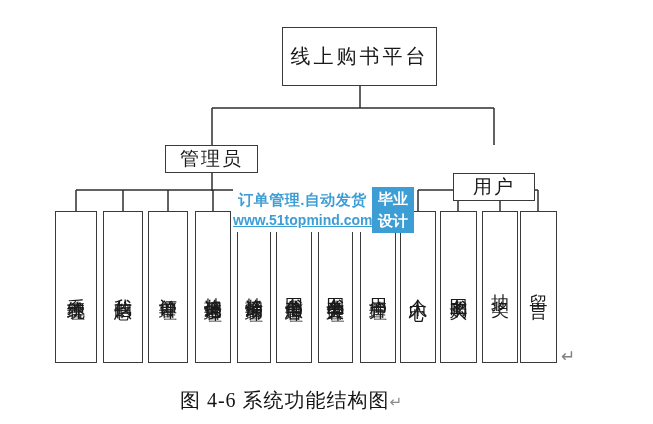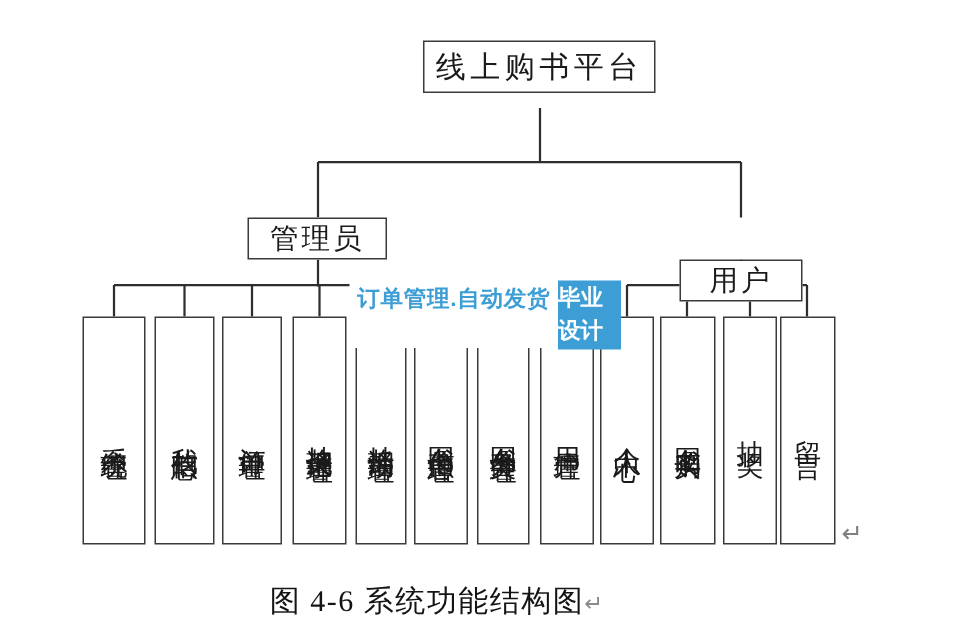--- a/index.html
+++ b/index.html
@@ -6,42 +6,42 @@
   .canvas{
     position:relative;width:653px;height:424px;background:#ffffff;overflow:hidden;
     font-family:"Liberation Serif","DejaVu Serif",serif;color:#1a1a1a;
   }
   svg.connectors{position:absolute;left:0;top:0;z-index:1;}
   .node{
     position:absolute;box-sizing:border-box;background:#fff;
     border:1.5px solid #3a3a3a;display:flex;align-items:center;justify-content:center;
     z-index:2;
   }
-  .node-root{left:282px;top:27px;width:155px;height:35px;font-size:20px;letter-spacing:3px;}
+  .node-root{left:282px;top:27px;width:155px;height:59px;font-size:20px;letter-spacing:3px;}
   .node-admin{left:165px;top:145px;width:93px;height:28px;font-size:19px;letter-spacing:2px;font-family:Liberation Serif, serif;}
   .node-user{left:453px;top:145px;width:82px;height:28px;font-size:19px;letter-spacing:2px;margin-top:28px;}
   .leaf{
     position:absolute;top:211px;height:152px;box-sizing:border-box;background:#fff;
     border:1.5px solid #3a3a3a;display:flex;align-items:center;justify-content:center;z-index:2;
   }
   .vtext{
     writing-mode:vertical-lr;text-orientation:upright;
     font-size:18px;letter-spacing:1.5px;line-height:1;white-space:nowrap;
   }
   .vtext.wide{letter-spacing:8px;}
   .wm-text{
     position:absolute;left:233px;top:189px;width:139px;height:43px;background:#ffffff;
     z-index:6;text-align:center;color:#3d9ed6;
     font-family:"Liberation Sans","DejaVu Sans",sans-serif;font-weight:bold;
   }
   .wm-line1{font-size:15px;line-height:22px;letter-spacing:0.5px;}
   .wm-line2{font-size:14px;line-height:18px;text-decoration:underline;}
   .wm-badge{
     position:absolute;left:372px;top:187px;width:42px;height:46px;background:#3d9ed6;
-    z-index:6;color:#ffffff;
+    z-index:6;text-align:center;color:#ffffff;
     font-family:"Liberation Sans","DejaVu Sans",sans-serif;font-weight:bold;
     font-size:15px;line-height:22px;padding-top:1px;box-sizing:border-box;
   }
   .return-mark{
     position:absolute;left:561px;top:346px;z-index:2;
     color:#7f7f7f;font-size:17px;font-family:"DejaVu Sans",sans-serif;
   }
   .caption{
     position:absolute;left:0;top:387px;width:582px;text-align:center;z-index:2;
     font-size:20px;color:#141414;letter-spacing:1px;
@@ -125,20 +125,21 @@
   </div>
   <div class="leaf" style="left:482px;width:36px">
     <span class="vtext wide">抽奖</span>
   </div>
   <div class="leaf" style="left:520px;width:37px">
     <span class="vtext wide">留言</span>
   </div>
 
   <div class="wm-text">
     <div class="wm-line1">订单管理.自动发货</div>
+    <div class="wm-line2">www.51topmind.com</div>
   </div>
   <div class="wm-badge">
     <div>毕业</div>
     <div>设计</div>
   </div>
 
   <span class="return-mark">↵</span>
 
   <div class="caption">
     <span>图 4-6 系统功能结构图</span><span class="cap-return">↵</span>

